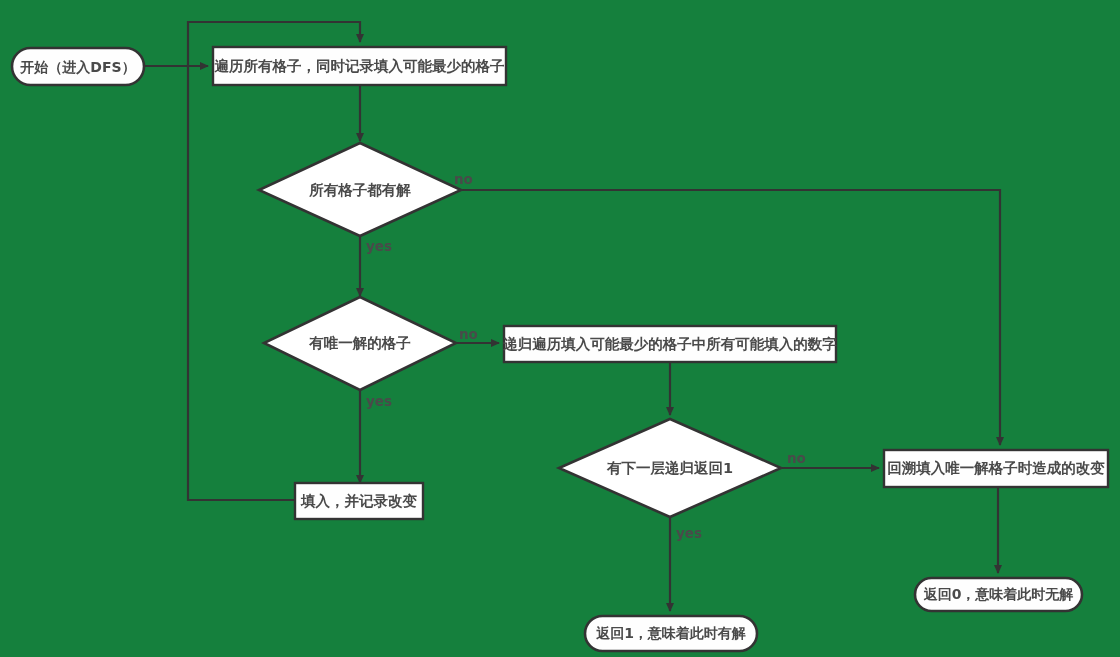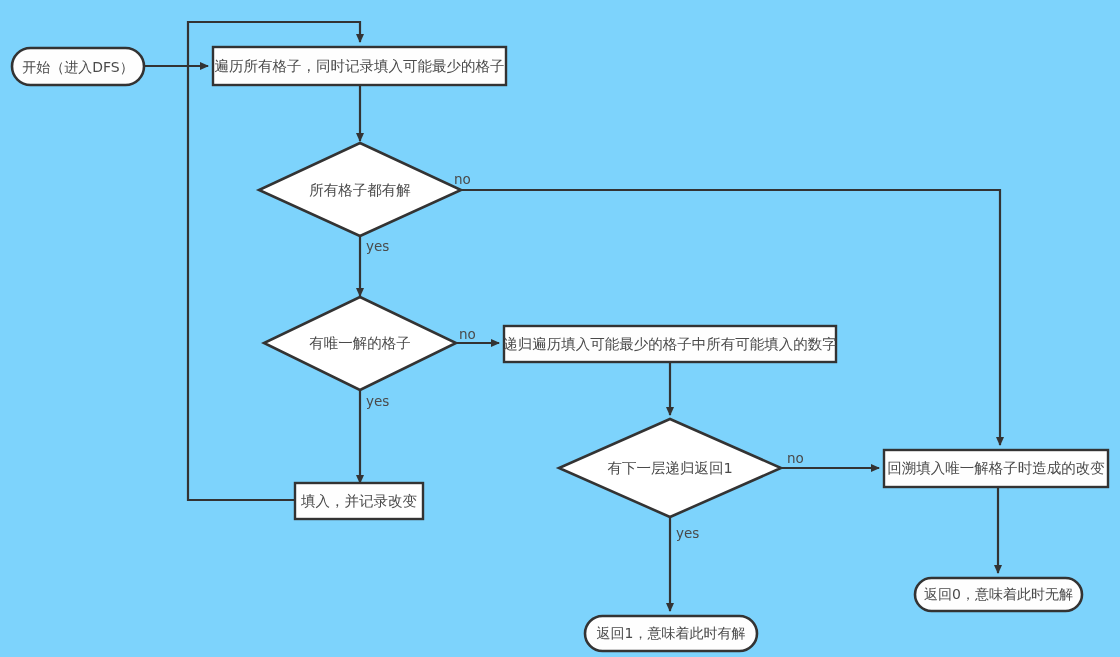--- a/index.html
+++ b/index.html
@@ -7,22 +7,23 @@
     padding: 0;
     background: #ffffff;
   }
   body {
     font-family: "DejaVu Sans", "Liberation Sans", sans-serif;
   }
   #flowchart-canvas {
     position: relative;
     width: 1120px;
     height: 657px;
-    background: #7dd3fc;
+    background: #15803d;
     overflow: hidden;
+    font-weight: bold;
   }
   svg.chart-svg {
     position: absolute;
     top: 0;
     left: 0;
     width: 1120px;
     height: 657px;
   }
   .node-shape {
     fill: #fefefe;

